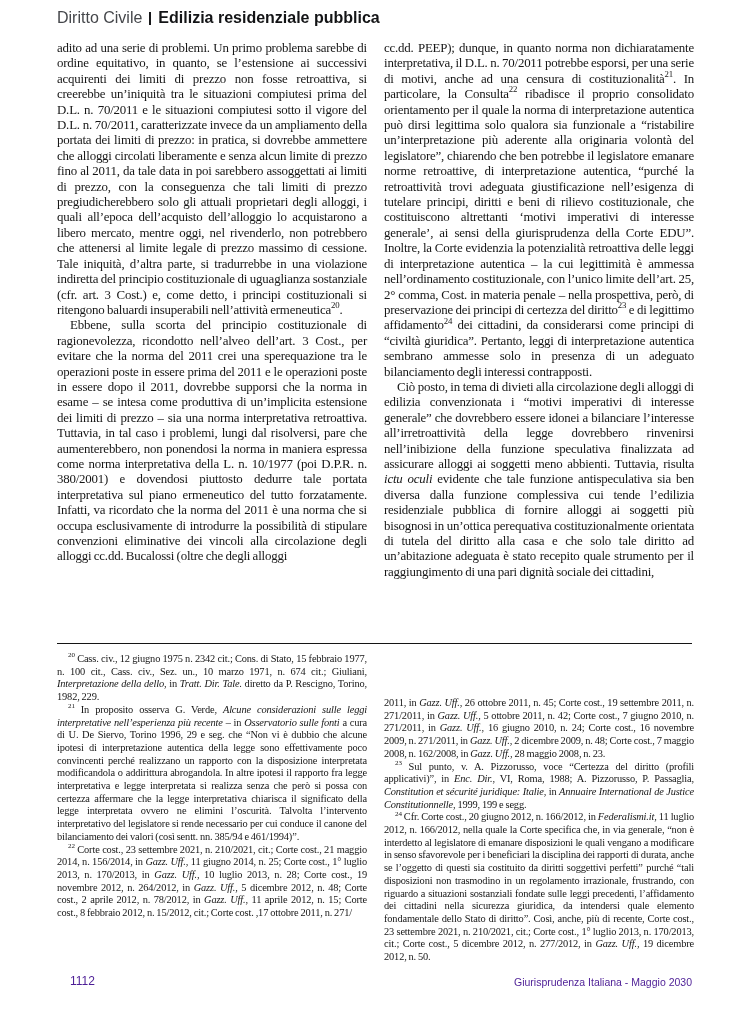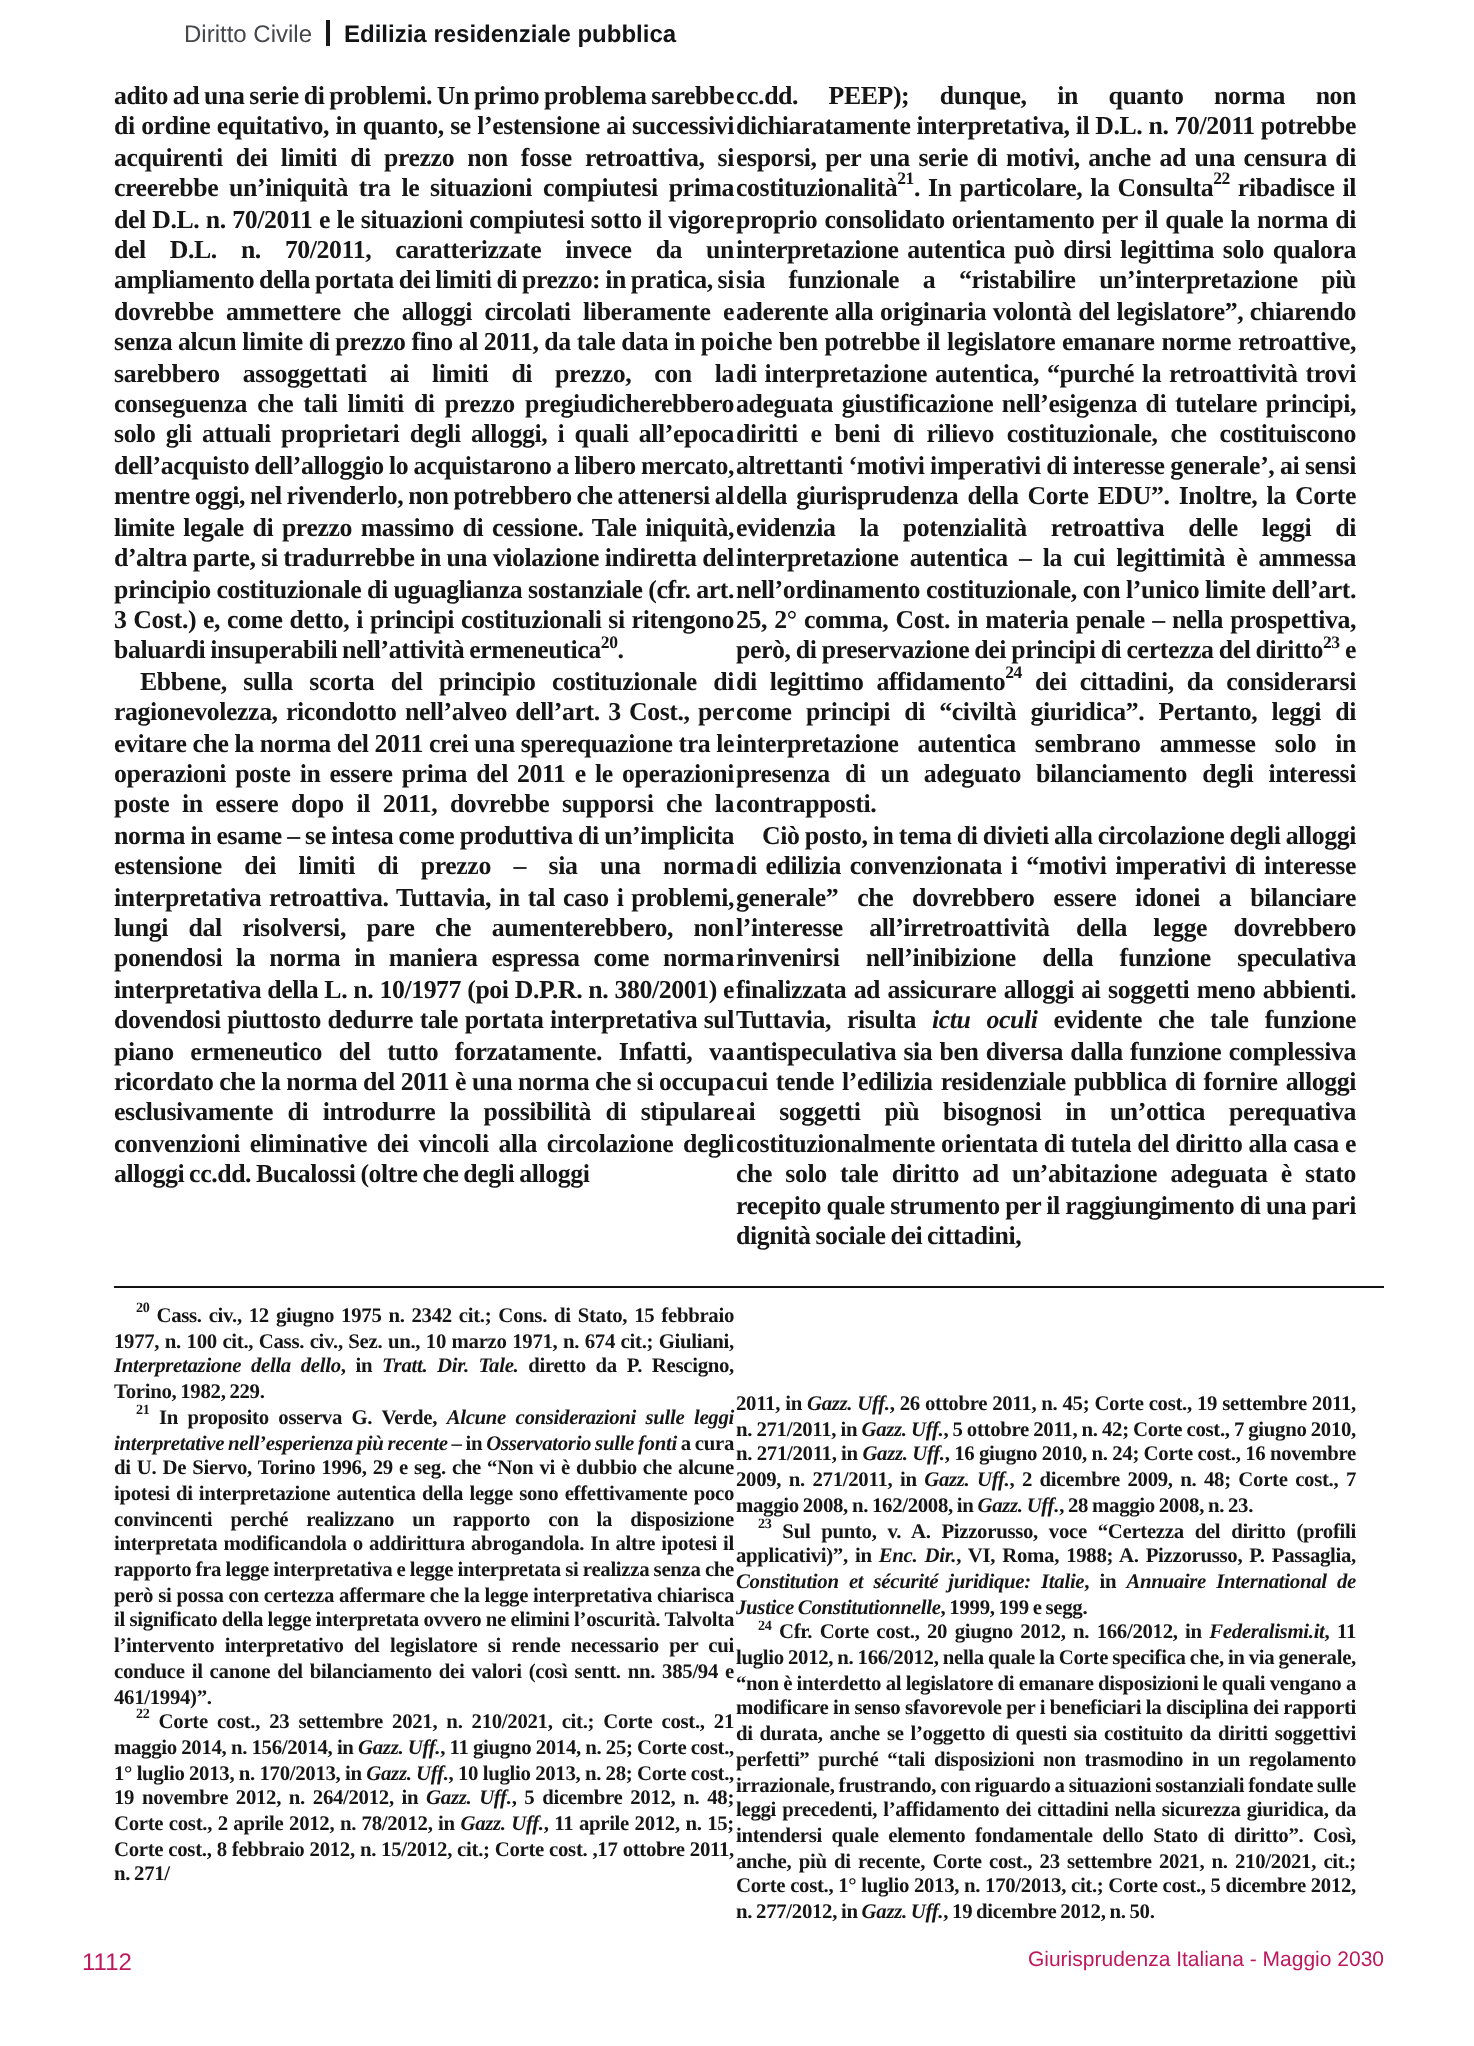--- a/index.html
+++ b/index.html
@@ -13,43 +13,41 @@
     height: 1023px;
     box-sizing: border-box;
     padding: 10px 45px 0 57px;
     background: #ffffff;
     overflow: hidden;
     color: #1a1a1a;
   }
   
   .running-header {
     font-family: "Liberation Sans", sans-serif;
-    font-size: 12px;
+    font-size: 16px;
     line-height: 15px;
     white-space: nowrap;
     color: #45474b;
-    margin-left: 35px;
   }
   .running-header .divider {
     display: inline-block;
     width: 2px;
     height: 13px;
     background: #17181a;
     margin: 0 7px;
     vertical-align: -2px;
   }
   .running-header .topic {
     font-weight: bold;
     color: #131416;
   }
   
   .columns {
     display: flex;
-    gap: 1px;
-    font-weight: bold;
+    gap: 17px;
   }
   .article-body {
     margin-top: 16px;
     min-height: 599px;
   }
   .col {
     width: 310px;
     flex: 0 0 310px;
   }
   .para {
@@ -91,27 +89,27 @@
     color: #161616;
     text-indent: 11px;
     hyphens: auto;
     -webkit-hyphens: auto;
   }
   .fn.cont { text-indent: 0; margin-top: 44px; }
   
   .page-footer {
     position: absolute;
     top: 974px;
-    left: 41px;
+    left: 70px;
     right: 45px;
     display: flex;
     justify-content: space-between;
-    align-items: flex-start;
+    align-items: flex-end;
     font-family: "Liberation Sans", sans-serif;
-    color: #be185d;
+    color: #4c1d95;
   }
   .page-footer .pagenum { font-size: 12px; }
   .page-footer .journal { font-size: 10.5px; }
 </style>
 </head>
 <body>
 
 <div class="page">
 
   <header class="running-header">

